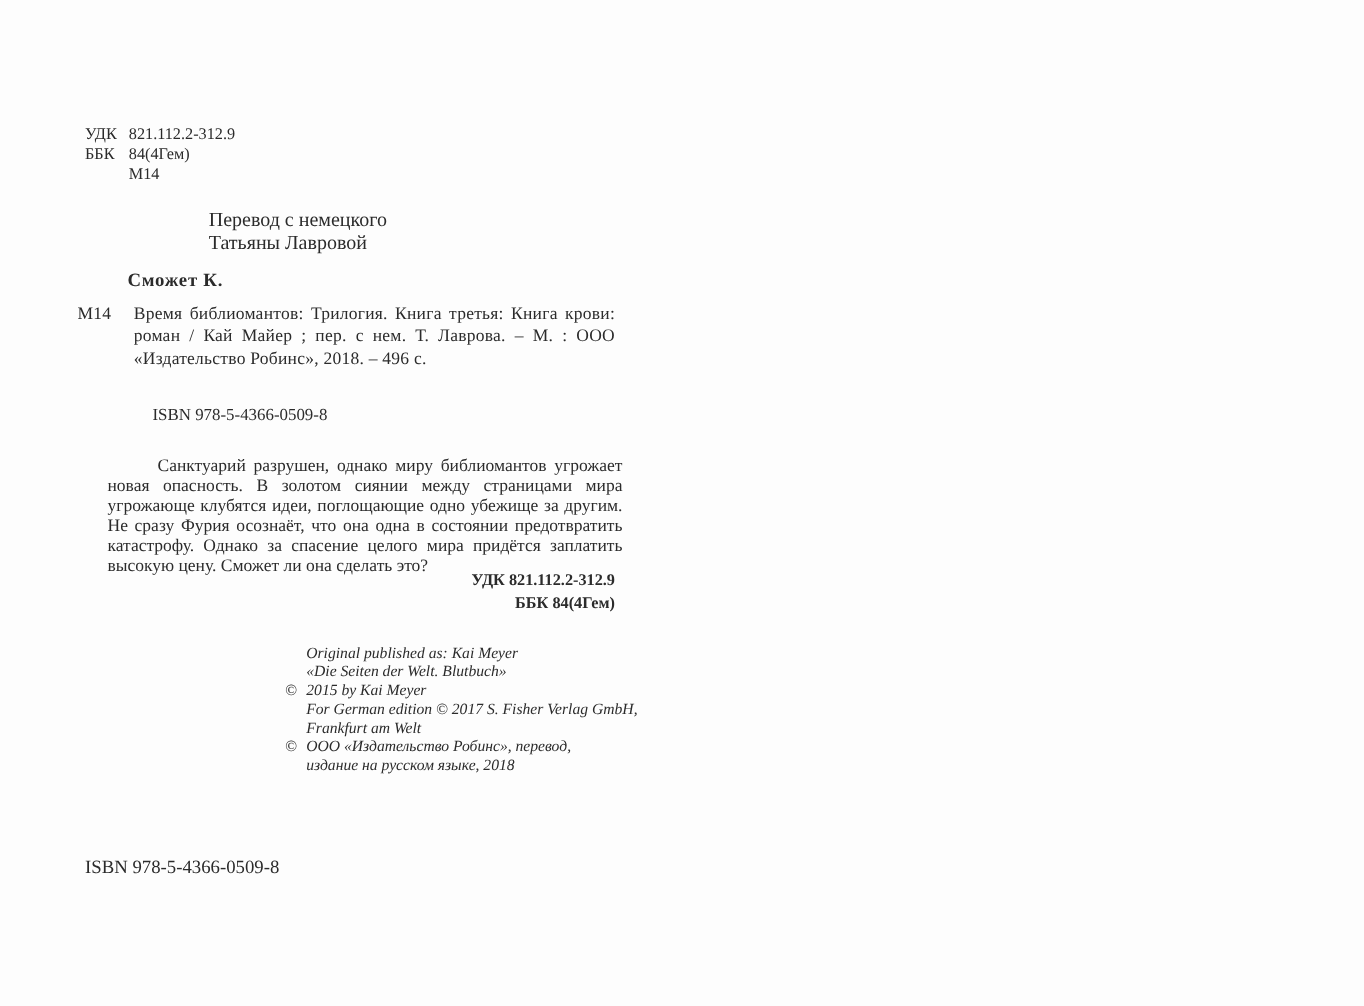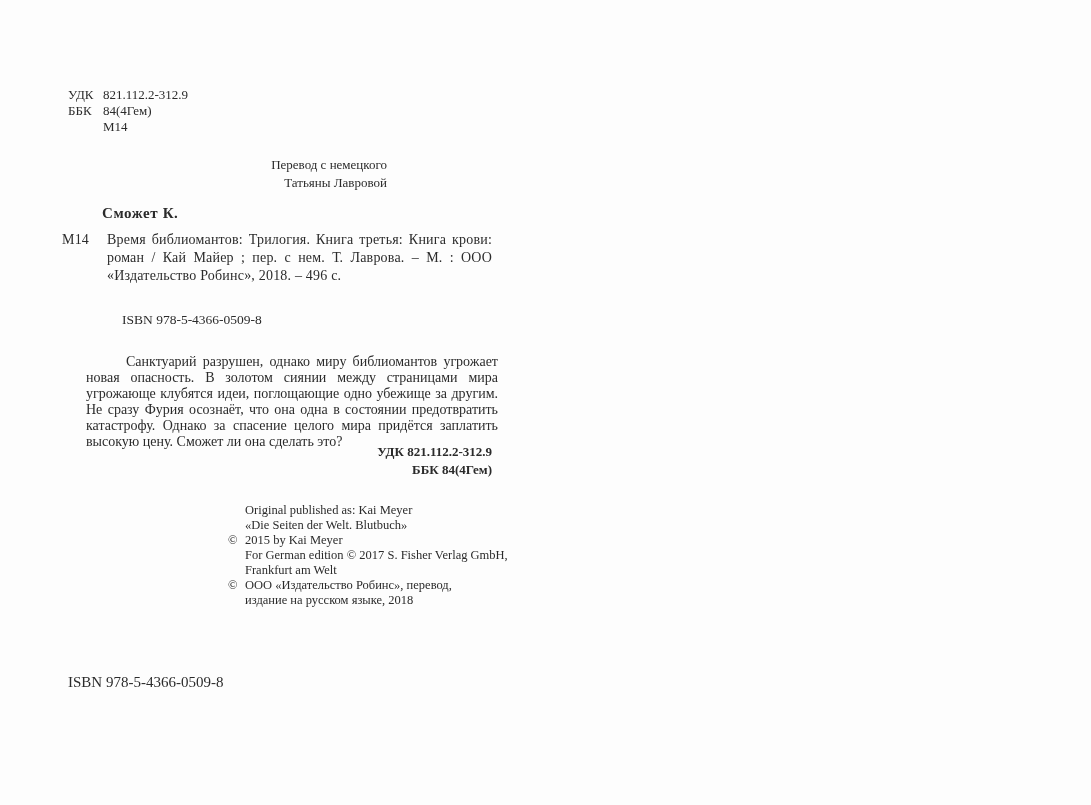--- a/index.html
+++ b/index.html
@@ -6,42 +6,42 @@
   body{
     width:1091px;height:805px;
     background:#fdfdfd;
     font-family:"Liberation Serif","DejaVu Serif",serif;
     color:#2b2b2b;
     overflow:hidden;
     position:relative;
   }
   .spread{position:absolute;inset:0;}
   .page{position:absolute;top:0;bottom:0;}
-  .page-left{left:0;width:545px;}
+  .page-left{left:0;width:545px;margin-top:12px;}
   .page-right{left:545px;width:546px;}
 
   
   .bib-top{position:absolute;left:68px;top:87px;font-size:13px;line-height:16px;}
   .bib-row .bl{display:inline-block;width:35px;}
-  .translator{position:absolute;left:167px;top:156px;width:220px;text-align:right;
-              font-size:13px;line-height:18px;}
+  .translator{position:absolute;left:167px;top:156px;width:220px;text-align:left;
+              font-size:16px;line-height:18px;}
   .translator .it{}
   .author{position:absolute;left:102px;top:205px;font-size:15px;font-weight:bold;
           letter-spacing:0.6px;}
   .cip{position:absolute;left:62px;top:231px;width:430px;box-sizing:border-box;
        padding-left:45px;font-size:14px;line-height:18px;text-align:justify;
        letter-spacing:0.2px;}
   .cip .code{position:absolute;left:0;top:0;}
   .isbn-top{position:absolute;left:122px;top:312px;font-size:13.5px;}
   .annotation{position:absolute;left:86px;top:354px;width:412px;font-size:14px;
               line-height:15.9px;text-align:justify;text-indent:40px;}
   .udk-right{position:absolute;left:86px;top:443px;width:406px;text-align:right;
              font-weight:bold;font-size:13px;line-height:17.5px;}
   .copyright{position:absolute;left:228px;top:503px;font-size:12.5px;line-height:15px;}
-  .cline{position:relative;padding-left:17px;}
+  .cline{position:relative;padding-left:17px;font-style:italic;}
   .cline .cc{position:absolute;left:0;top:0;}
   .rights{position:absolute;left:245px;top:609px;font-size:12.5px;line-height:14.6px;}
   .isbn-bottom{position:absolute;left:68px;top:674px;font-size:15px;}
 </style>
 </head>
 <body>
 
 <div class="spread">
 
   <div class="page page-left">

